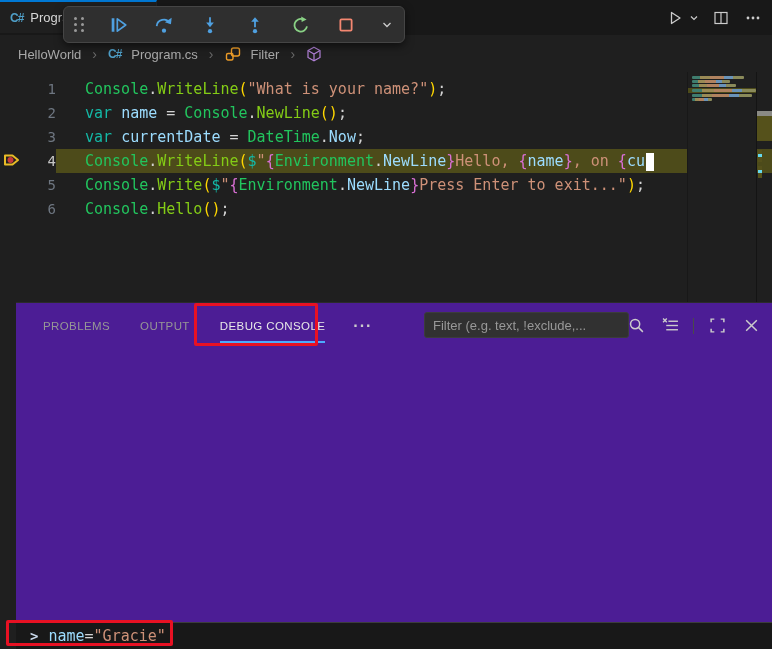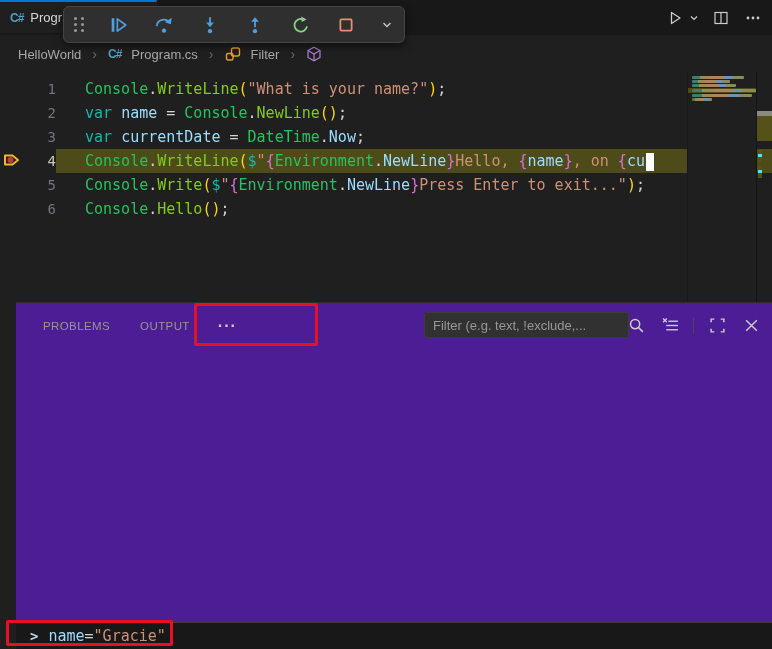--- a/index.html
+++ b/index.html
@@ -236,20 +236,21 @@
   <div class="mk" style="top:94px">
       <i></i>
     </div>
 </div>
 
 <div id="panel">
   <div id="panel-header">
     <div id="panel-tabs">
       <span class="ptab">PROBLEMS</span>
       <span class="ptab">OUTPUT</span>
+      <span class="ptab active">DEBUG CONSOLE</span>
     </div>
     <span id="panel-more">···</span>
     <input id="filter-box" value="" placeholder="Filter (e.g. text, !exclude,..." style="">
     <div id="panel-icons">
       <span class="act-icon">
         <svg width="17" height="17" viewBox="0 0 16 16">
             <circle cx="6.7" cy="6.7" r="4.3" fill="none" stroke="#cccccc" stroke-width="1.4"></circle>
             <line x1="10" y1="10" x2="14" y2="14" stroke="#cccccc" stroke-width="1.4"></line>
           </svg>
       </span>

